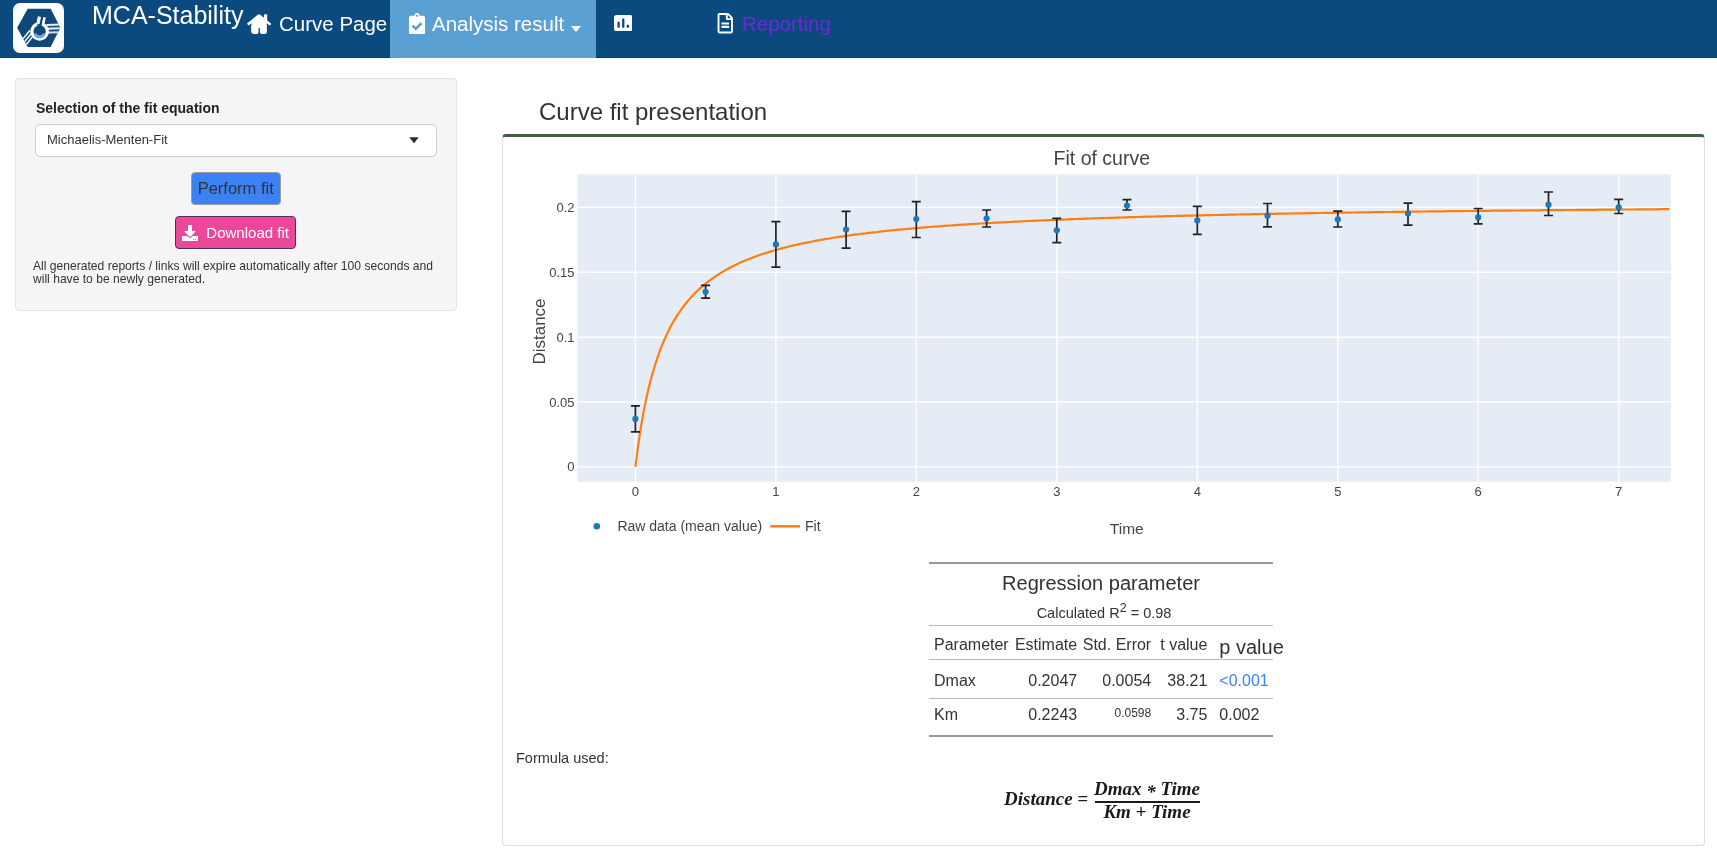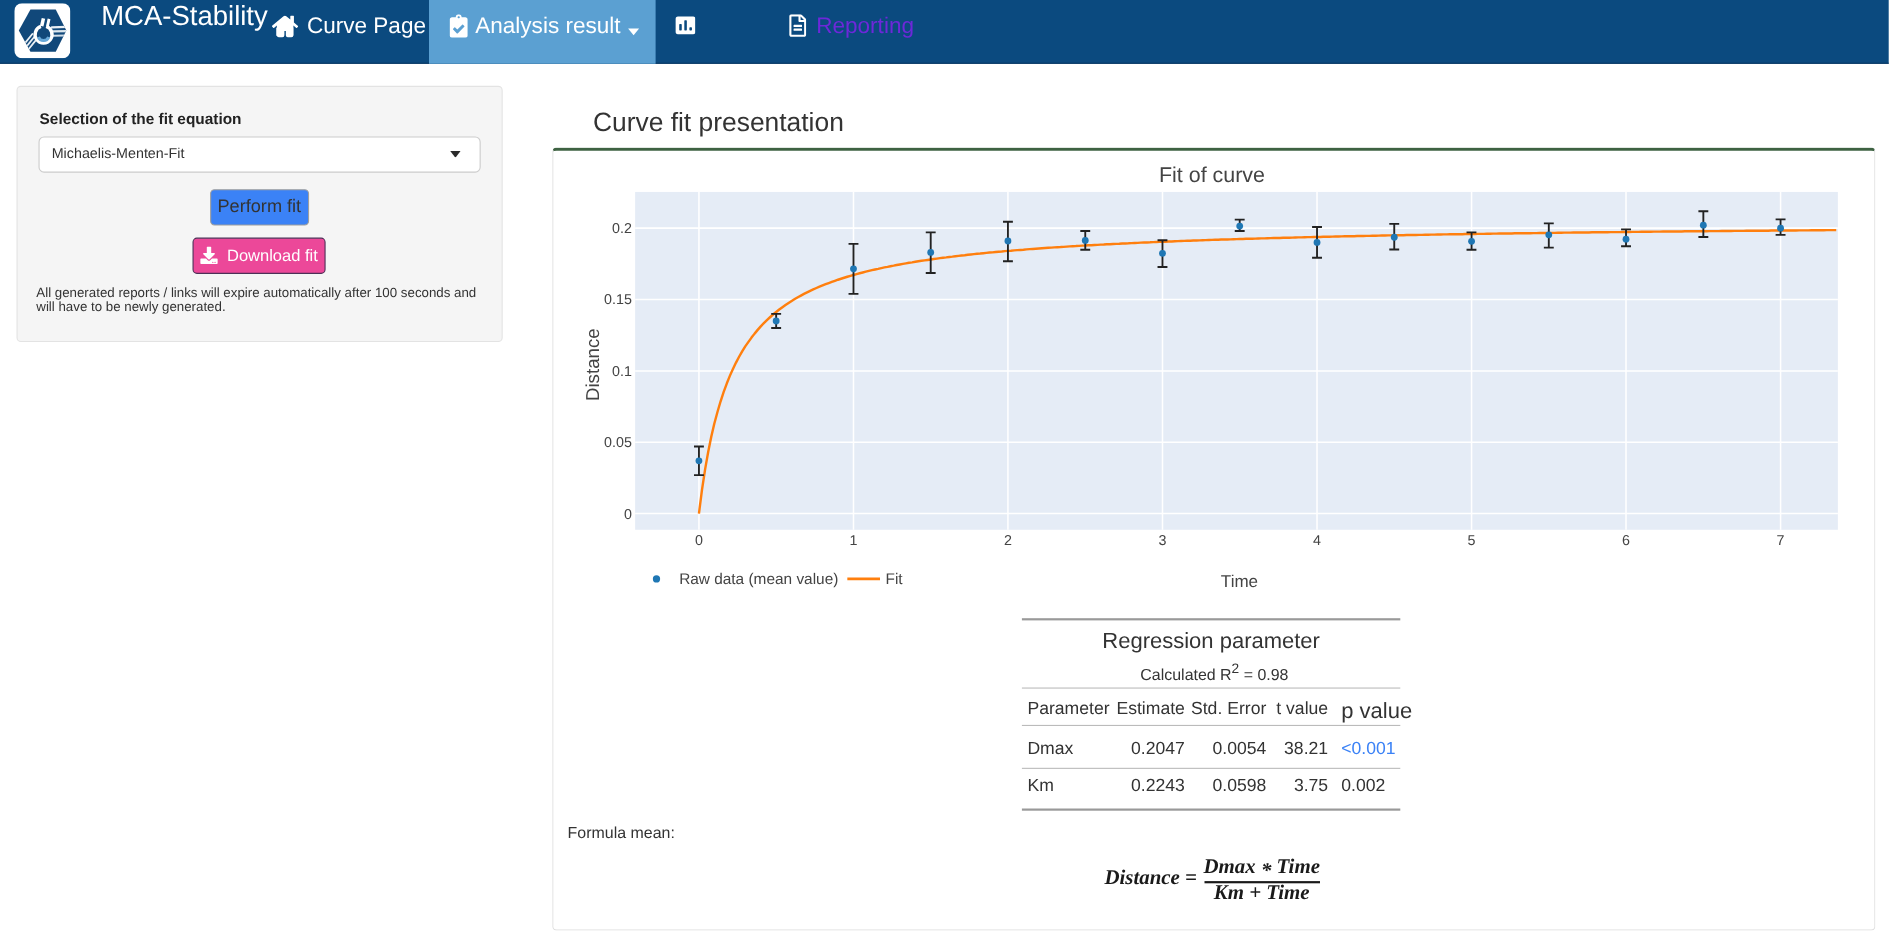--- a/index.html
+++ b/index.html
@@ -121,21 +121,21 @@
 <div class="abs" style="left:1219.3px;top:636px;font-size:20px;color:#333;">p value</div>
 <div class="abs" style="left:929px;top:658.9px;width:344px;border-top:1px solid #bbb;"></div>
 <div class="abs" style="left:934px;top:672px;font-size:16px;color:#333;">Dmax</div>
 <div class="abs" style="left:929px;top:672px;width:148.2px;font-size:16px;color:#333;text-align:right;">0.2047</div>
 <div class="abs" style="left:929px;top:672px;width:222.2px;font-size:16px;color:#333;text-align:right;">0.0054</div>
 <div class="abs" style="left:929px;top:672px;width:278.4px;font-size:16px;color:#333;text-align:right;">38.21</div>
 <div class="abs" style="left:1219.3px;top:672px;font-size:16px;color:#3b82f6;">&lt;0.001</div>
 <div class="abs" style="left:929px;top:697.9px;width:344px;border-top:1px solid #bbb;"></div>
 <div class="abs" style="left:934px;top:706px;font-size:16px;color:#333;">Km</div>
 <div class="abs" style="left:929px;top:706px;width:148.2px;font-size:16px;color:#333;text-align:right;">0.2243</div>
-<div class="abs" style="left:929px;top:706px;width:222.2px;font-size:16px;color:#333;text-align:right;">0.0598</div>
+<div class="abs" style="left:929px;top:706px;width:222.2px;font-size:12px;color:#333;text-align:right;">0.0598</div>
 <div class="abs" style="left:929px;top:706px;width:278.4px;font-size:16px;color:#333;text-align:right;">3.75</div>
 <div class="abs" style="left:1219.3px;top:706px;font-size:16px;color:#333;">0.002</div>
 <div class="abs" style="left:929px;top:734.8px;width:344px;border-top:2px solid #999;"></div>
 
-<div class="abs" style="left:516px;top:750px;font-size:14.5px;color:#333;">Formula mean:</div>
+<div class="abs" style="left:516px;top:750px;font-size:14.5px;color:#333;">Formula used:</div>
 <div class="abs serif" style="left:1004px;top:788.5px;font-size:19px;line-height:19px;white-space:nowrap;">Distance =</div>
 <div class="abs" style="left:1094.5px;top:801.4px;width:105px;height:1.7px;background:#1a1a1a;"></div>
 <div class="abs serif" style="left:1042px;top:779px;width:210px;text-align:center;font-size:19px;line-height:19px;white-space:nowrap;">Dmax <span style="position:relative;top:0.18em;">*</span> Time</div>
 <div class="abs serif" style="left:1042px;top:801.5px;width:210px;text-align:center;font-size:19px;line-height:19px;white-space:nowrap;">Km + Time</div>
 </body></html>

